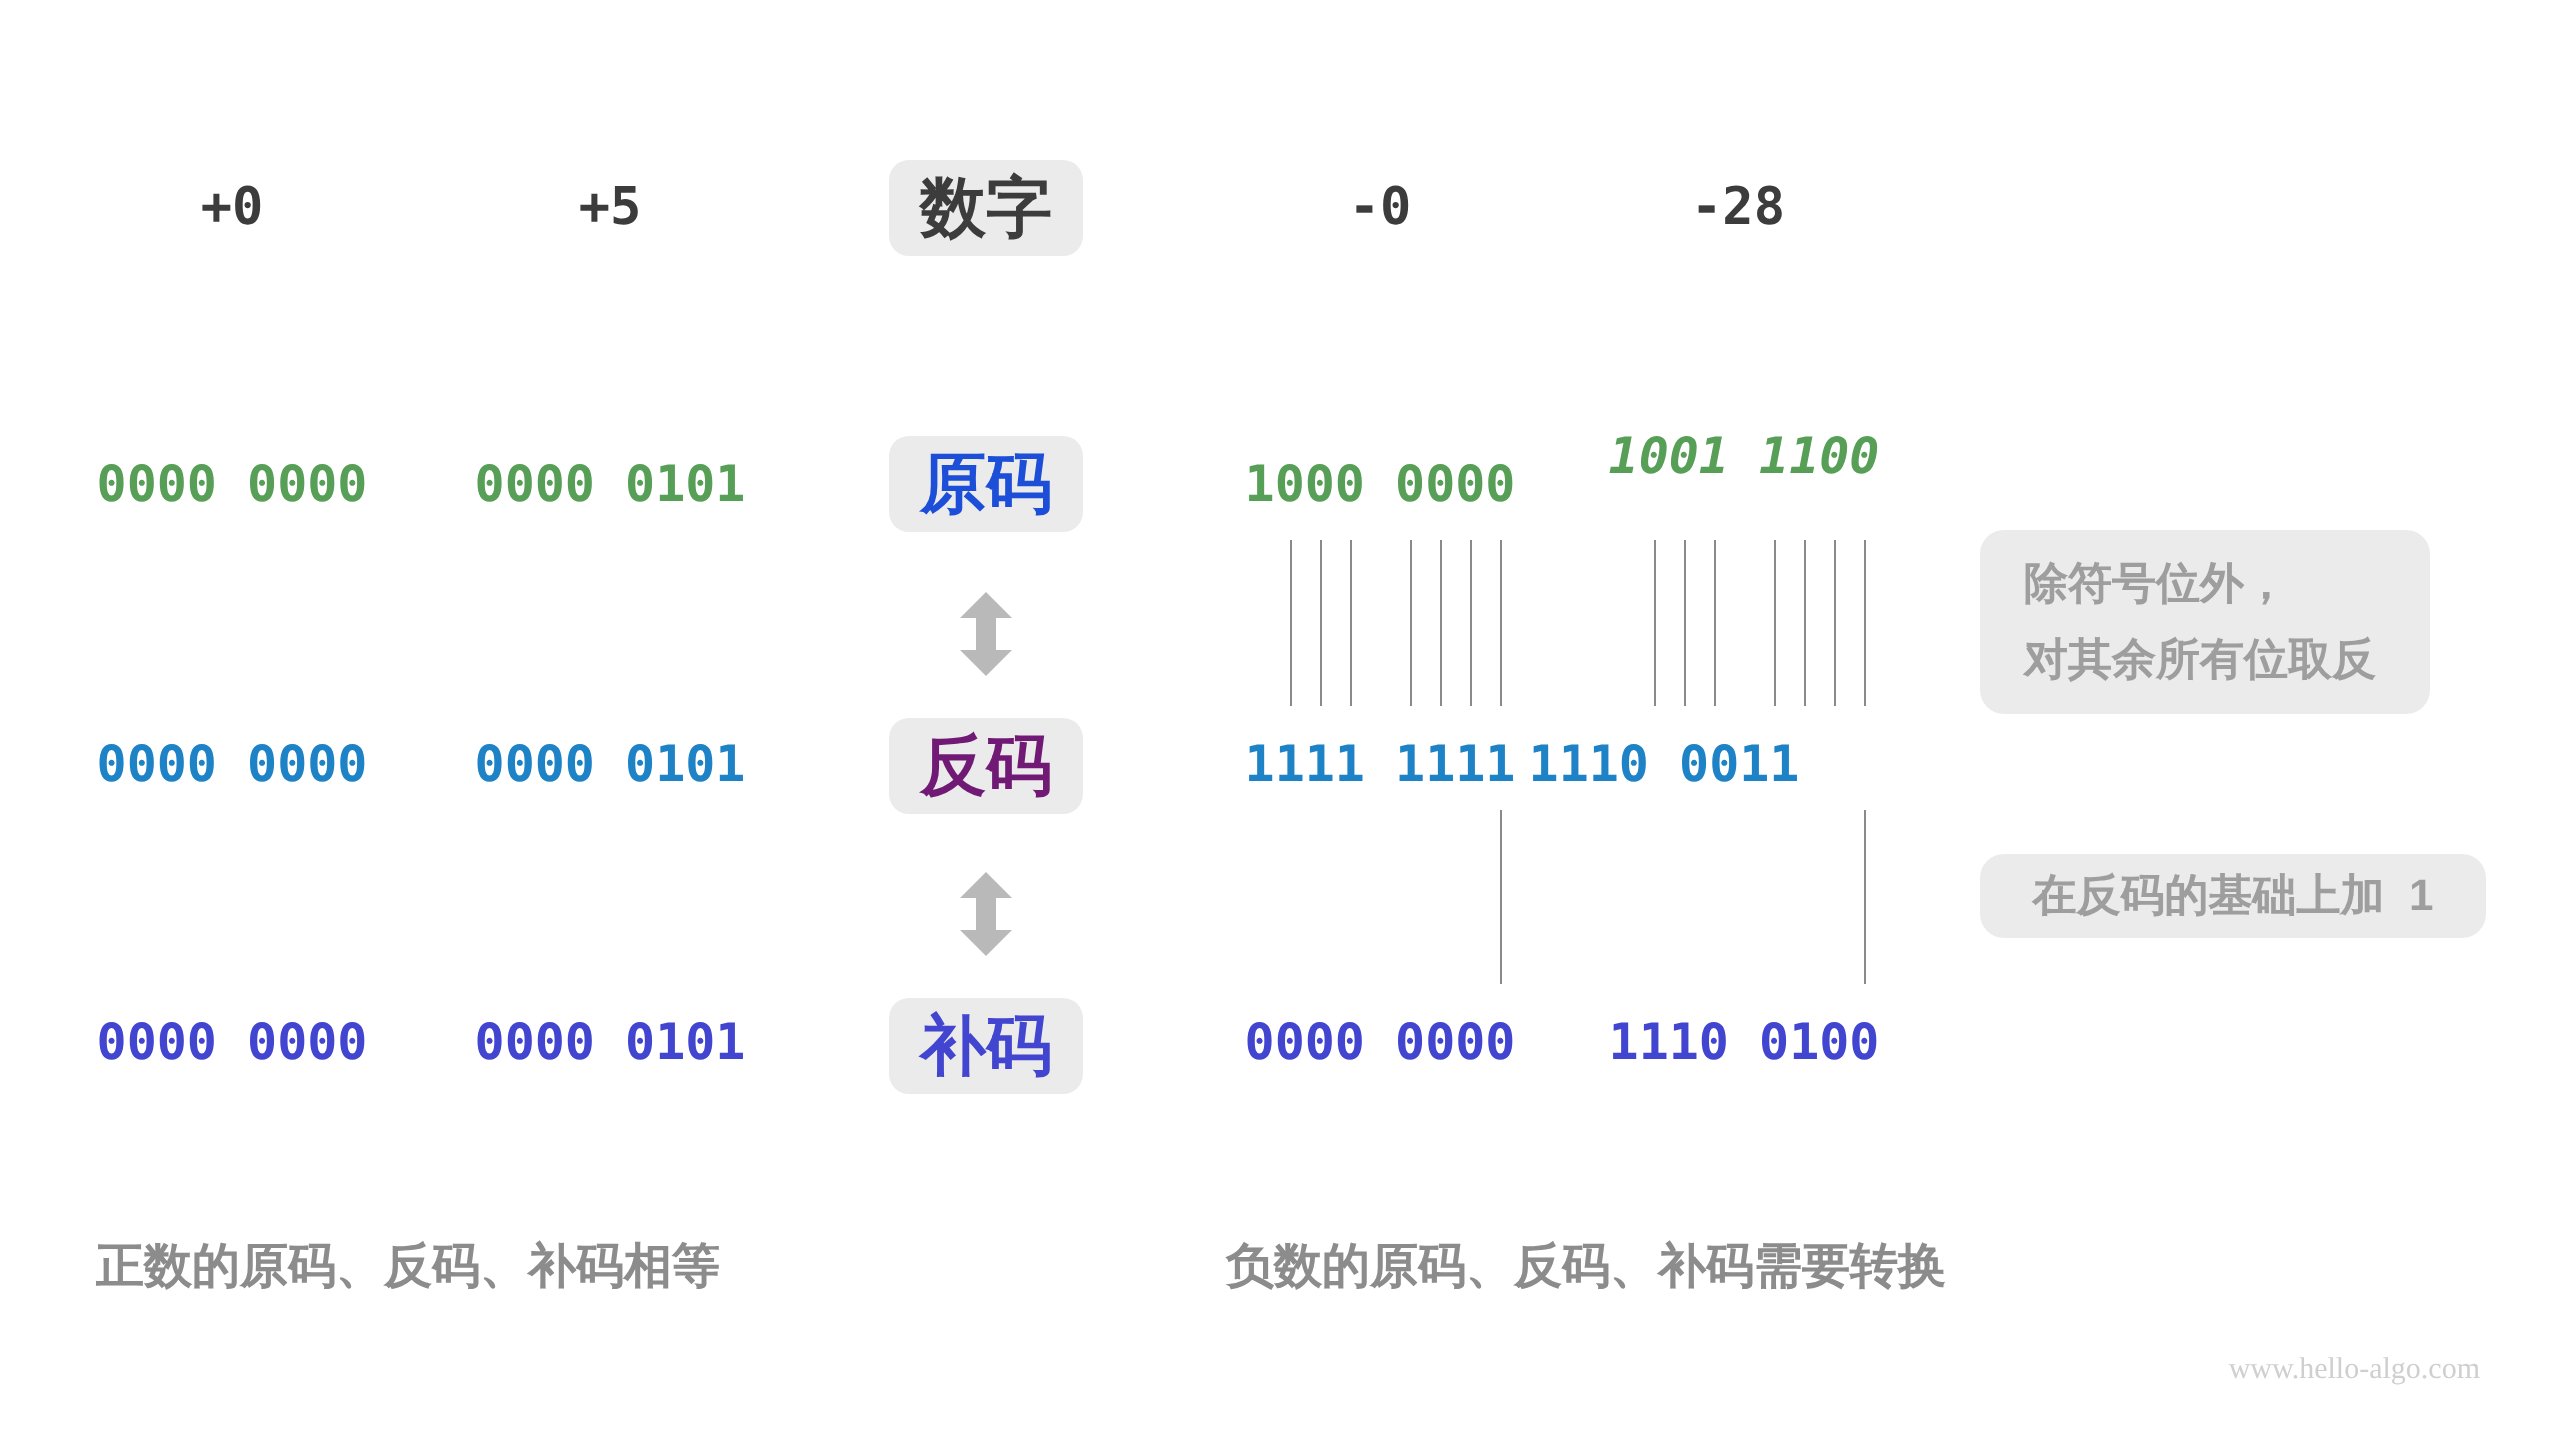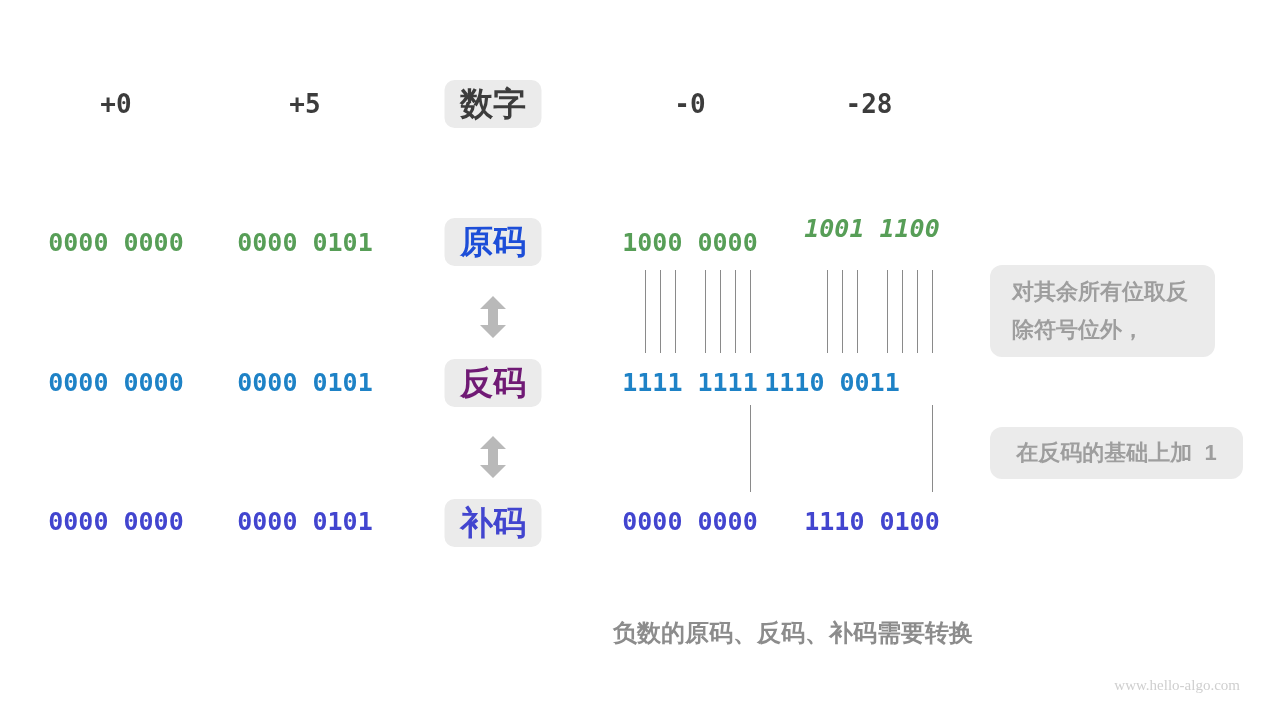--- a/index.html
+++ b/index.html
@@ -73,21 +73,21 @@
   .note1 {
     left: 990px; top: 265px;
     width: 225px; height: 92px;
     padding: 0 0 0 22px;
     display: flex; flex-direction: column; justify-content: center;
     line-height: 38px;
     box-sizing: border-box;
   }
   .note2 {
     left: 990px; top: 427px;
-    width: 253px; height: 52px;
+    width: 253px; height: 42px;
     display: flex; align-items: center; justify-content: center;
   }
   .caption {
     position: absolute;
     top: 617px;
     font-weight: bold;
     font-size: 24px;
     color: #8c8c8c;
     white-space: pre;
   }
@@ -160,22 +160,23 @@
 
   <div class="ticks" style="left:622px; top:405px; height:87px;">
     <div class="tick" style="left:calc(8.5ch);"></div>
   </div>
 
   <div class="ticks" style="left:804px; top:405px; height:87px;">
     <div class="tick" style="left:calc(8.5ch);"></div>
   </div>
 
   <div class="note note1">
+    <span>除符号位外，</span>
     <span>对其余所有位取反</span>
-    <span>除符号位外，</span>
   </div>
   <div class="note note2">在反码的基础上加  1</div>
 
+  <div class="caption" style="left:48px;">正数的原码、反码、补码相等</div>
   <div class="caption" style="left:613px;">负数的原码、反码、补码需要转换</div>
 
   <div class="watermark">www.hello-algo.com</div>
 
 </div>
 
 </body></html>

